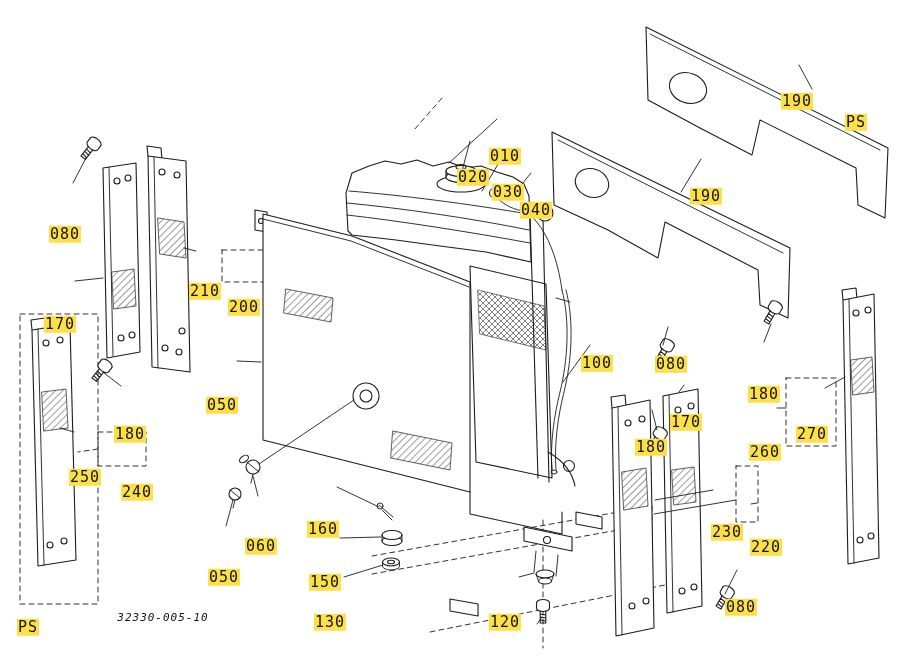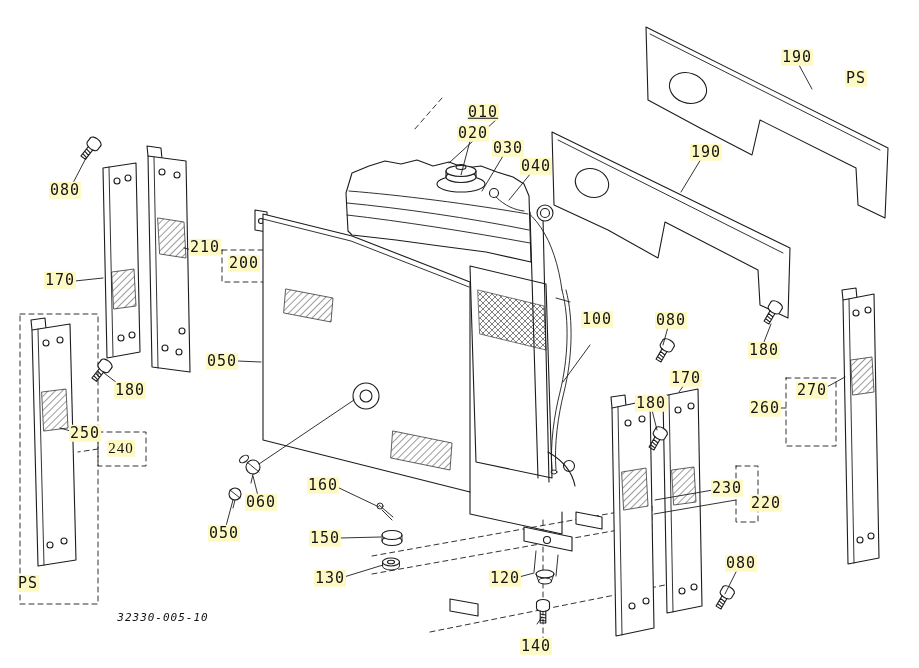--- a/index.html
+++ b/index.html
@@ -1,21 +1,21 @@
 <!DOCTYPE html>
 <html><head>
 <meta charset="utf-8">
 <style>
   html,body{margin:0;padding:0;background:#ffffff;}
   .stage{position:relative;width:919px;height:668px;background:#ffffff;overflow:hidden;
          font-family:"DejaVu Sans Mono","Liberation Mono",monospace;}
   .stage svg{position:absolute;left:0;top:0;}
   .label-layer{position:absolute;left:0;top:0;width:100%;height:100%;}
   .part-label{position:absolute;transform:translate(-50%,-50%);font-size:15px;color:#141414;
-              background:#fef9c3;padding:0 1px;letter-spacing:1px;white-space:nowrap;line-height:1.1;}
+              background:#fde047;padding:0 1px;letter-spacing:1px;white-space:nowrap;line-height:1.1;margin-top:44px;}
   .drawing-number{position:absolute;left:163px;top:617px;transform:translate(-50%,-50%);
                   font-size:11px;letter-spacing:1px;color:#141414;white-space:nowrap;font-style:italic;}
   .ln{stroke:#1c1c1c;stroke-width:1.1;fill:none;stroke-linejoin:round;stroke-linecap:round;}
   .dash{stroke-dasharray:5 4;}
   .thin{stroke-width:0.9;}
   .wfill{fill:#ffffff;}
 </style>
 </head>
 <body>
 
@@ -243,42 +243,42 @@
                M825,388 L845,377 M777,408 L786,408 M74,432 L60,428
                M713,490 L655,500 M736,500 L654,514 M751,504 L757,503
                M258,496 L253,476 M337,487 L379,507 M226,526 L233,500
                M340,538 L381,537 M344,577 L383,565 M519,577 L534,573
                M737,570 L725,594 M537,624 L542,617"></path>
     </g>
   </g>
 </svg>
 
 <div class="label-layer">
-      <span class="part-label" style="left: 483px; top: 112px; text-decoration: underline;">010</span>
+      <span class="part-label" style="left: 505px; top: 112px;">010</span>
       <span class="part-label" style="left: 473px; top: 133px;">020</span>
       <span class="part-label" style="left: 508px; top: 148px;">030</span>
       <span class="part-label" style="left: 536px; top: 166px;">040</span>
       <span class="part-label" style="left: 65px; top: 190px;">080</span>
       <span class="part-label" style="left: 797px; top: 57px;">190</span>
       <span class="part-label" style="left: 856px; top: 78px;">PS</span>
       <span class="part-label" style="left: 706px; top: 152px;">190</span>
       <span class="part-label" style="left: 205px; top: 247px;">210</span>
       <span class="part-label" style="left: 244px; top: 263px;">200</span>
       <span class="part-label" style="left: 60px; top: 280px;">170</span>
       <span class="part-label" style="left: 222px; top: 361px;">050</span>
       <span class="part-label" style="left: 597px; top: 319px;">100</span>
       <span class="part-label" style="left: 671px; top: 320px;">080</span>
       <span class="part-label" style="left: 764px; top: 350px;">180</span>
       <span class="part-label" style="left: 130px; top: 390px;">180</span>
       <span class="part-label" style="left: 686px; top: 378px;">170</span>
       <span class="part-label" style="left: 651px; top: 403px;">180</span>
       <span class="part-label" style="left: 812px; top: 390px;">270</span>
       <span class="part-label" style="left: 765px; top: 408px;">260</span>
       <span class="part-label" style="left: 85px; top: 433px;">250</span>
-      <span class="part-label" style="left: 121px; top: 448px; font-family: Liberation Serif, serif;">240</span>
+      <span class="part-label" style="left: 137px; top: 448px;">240</span>
       <span class="part-label" style="left: 727px; top: 488px;">230</span>
       <span class="part-label" style="left: 766px; top: 503px;">220</span>
       <span class="part-label" style="left: 261px; top: 502px;">060</span>
       <span class="part-label" style="left: 323px; top: 485px;">160</span>
       <span class="part-label" style="left: 224px; top: 533px;">050</span>
       <span class="part-label" style="left: 325px; top: 538px;">150</span>
       <span class="part-label" style="left: 330px; top: 578px;">130</span>
       <span class="part-label" style="left: 505px; top: 578px;">120</span>
       <span class="part-label" style="left: 741px; top: 563px;">080</span>
       <span class="part-label" style="left: 536px; top: 646px;">140</span>

